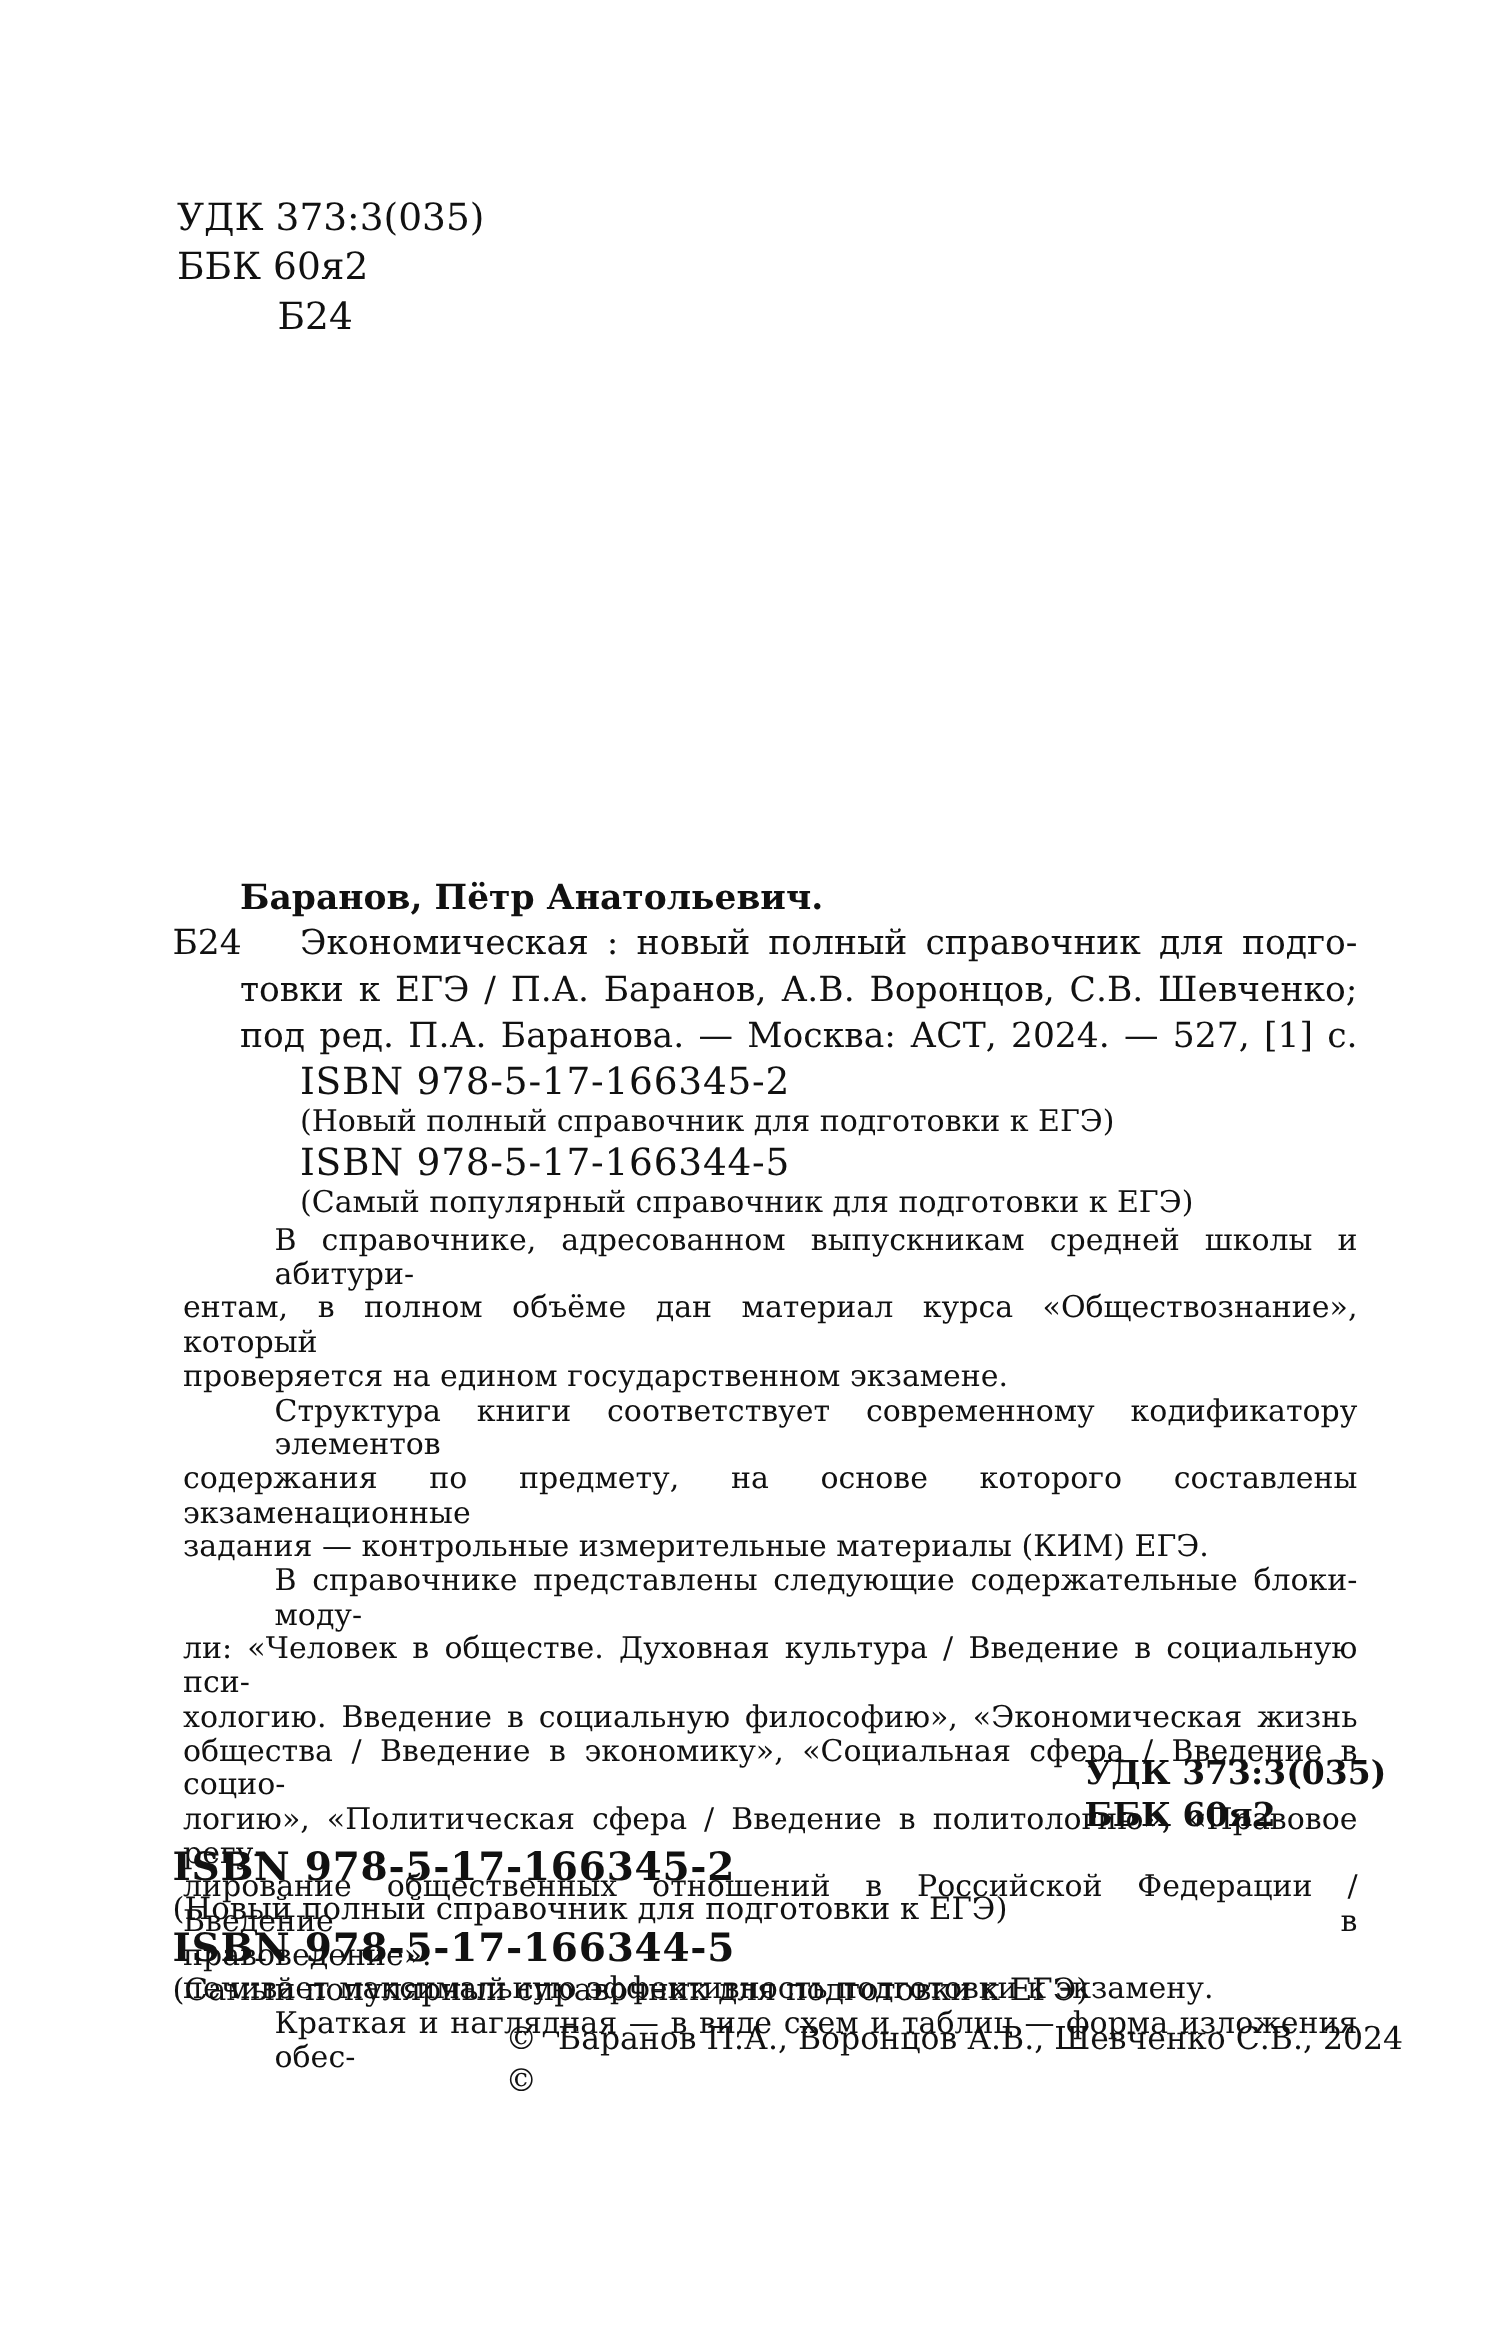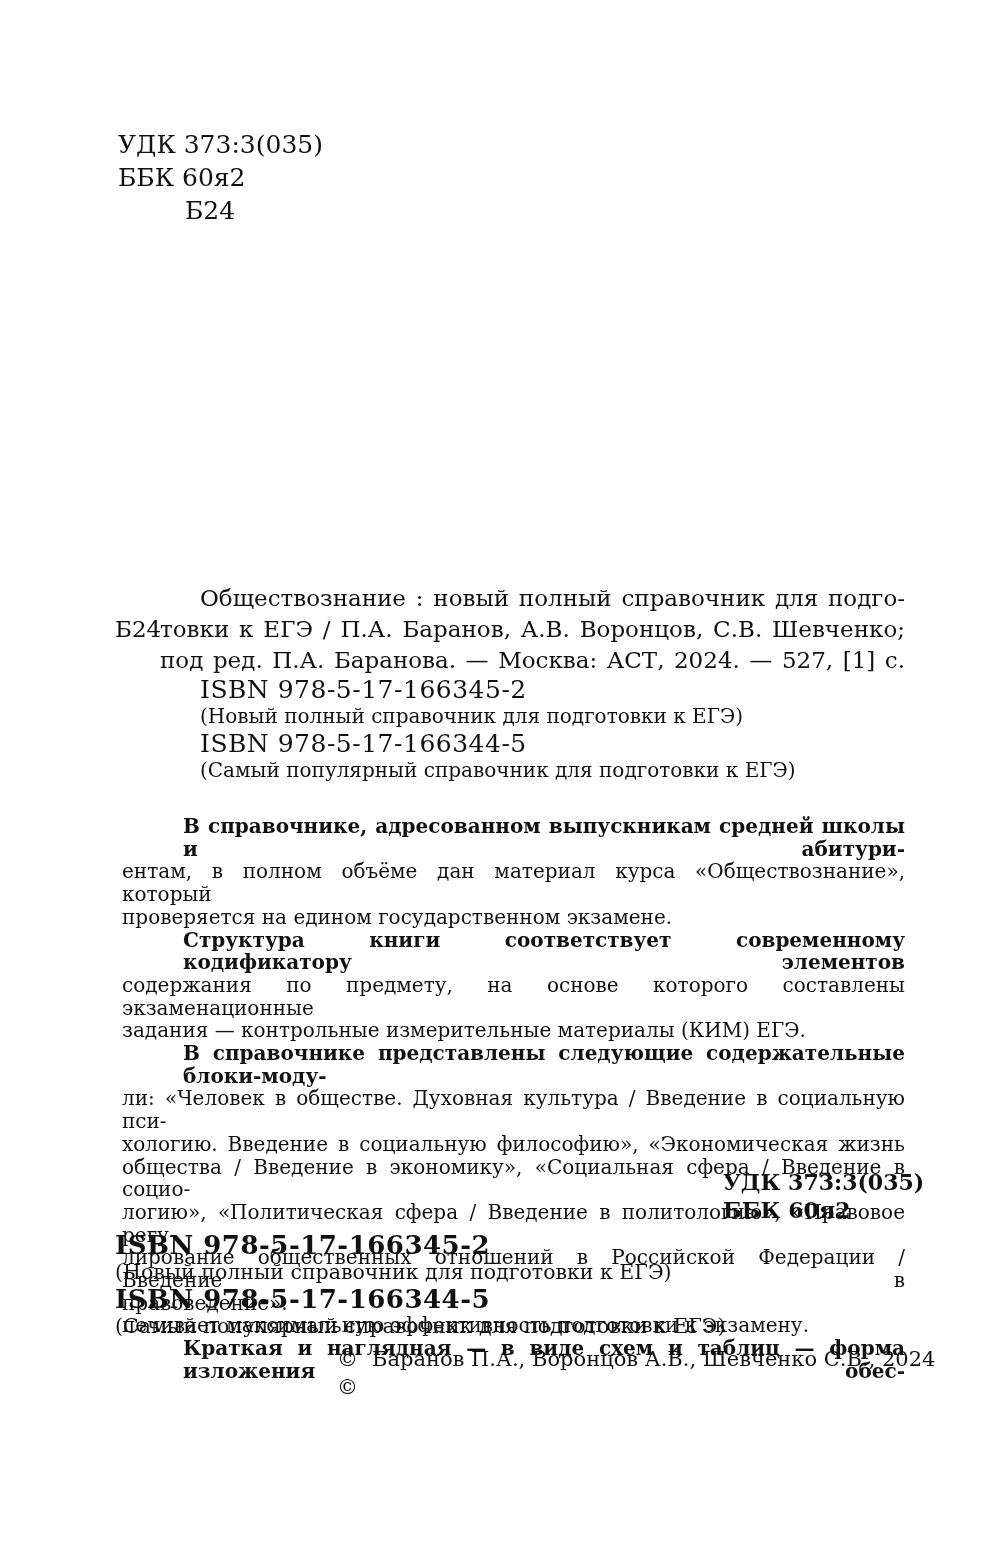--- a/index.html
+++ b/index.html
@@ -22,21 +22,21 @@
   .catalog .card-label{position:absolute;left:-45px;top:31px;font-weight:normal;}
   .jline{text-align:justify;text-align-last:justify;}
   .catalog .t-first{padding-left:40px;}
   .catalog .isbn-block{padding-left:40px;}
   .catalog .isbn-line{font-size:25px;line-height:27px;letter-spacing:0.5px;}
   .catalog .series-line{font-size:20px;line-height:27px;}
 
   
   .annotation{left:122px;top:815px;width:783px;font-size:20px;line-height:22.7px;}
   .annotation .ln{text-align:justify;text-align-last:justify;}
-  .annotation .ind{padding-left:61px;font-weight:bold;}
+  .annotation .ind{padding-left:61px;}
   .annotation .last{text-align:center;text-align-last:left;}
 
   
   .bottom-codes{left:723px;top:1168px;font-size:22px;line-height:28px;font-weight:bold;}
 
   
   .bottom-isbn{left:115px;top:1232px;}
   .bottom-isbn .isbn-line{font-size:26px;line-height:27px;font-weight:bold;letter-spacing:0.5px;}
   .bottom-isbn .series-line{font-size:20.5px;line-height:27px;}
 
@@ -49,21 +49,22 @@
 <body>
 
 <div class="abs top-codes">
   <div>УДК 373:3(035)</div>
   <div>ББК 60я2</div>
   <div class="sign">Б24</div>
 </div>
 
 <div class="abs catalog">
   <div class="card-label">Б24</div>
-  <div class="jline t-first">Обществознание : новый полный справочник для подго-</div>
+  <div class="author">Баранов, Пётр Анатольевич.</div>
+  <div class="jline t-first">Экономическая : новый полный справочник для подго-</div>
   <div class="jline">товки к ЕГЭ / П.А. Баранов, А.В. Воронцов, С.В. Шевченко;</div>
   <div class="jline">под ред. П.А. Баранова. — Москва: АСТ, 2024. — 527, [1] с.</div>
   <div class="isbn-block">
     <div class="isbn-line">ISBN 978-5-17-166345-2</div>
     <div class="series-line">(Новый полный справочник для подготовки к ЕГЭ)</div>
     <div class="isbn-line">ISBN 978-5-17-166344-5</div>
     <div class="series-line">(Самый популярный справочник для подготовки к ЕГЭ)</div>
   </div>
 </div>
 

